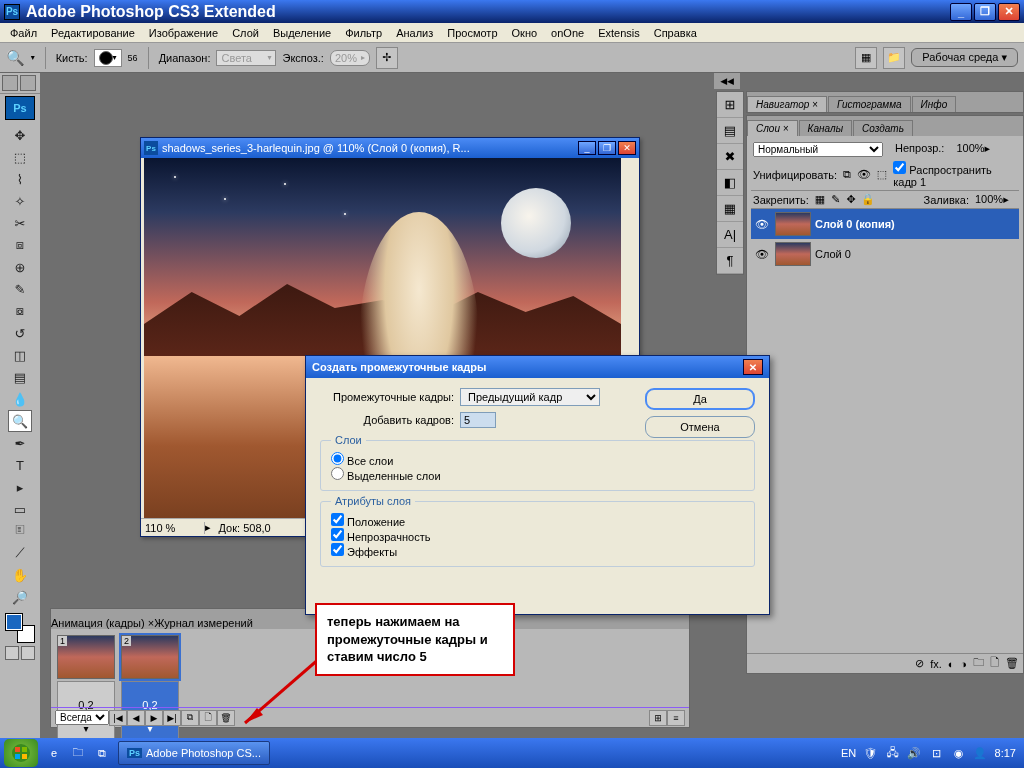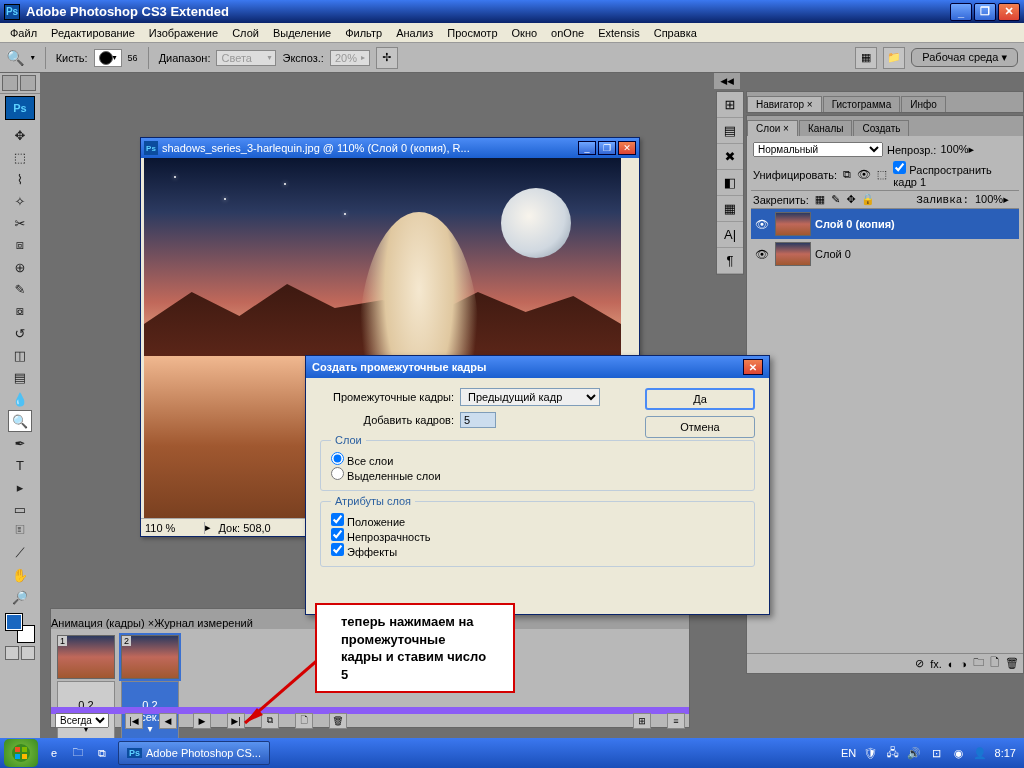--- a/index.html
+++ b/index.html
@@ -1,19 +1,19 @@
 <!DOCTYPE html>
 <html><head>
 <meta charset="utf-8">
 <style>
 * { margin:0; padding:0; box-sizing:border-box; font-family:Tahoma,Arial,sans-serif; font-size:11px; }
 body { width:1024px; height:768px; background:#0a246a; overflow:hidden; }
 .titlebar { height:23px; background:linear-gradient(#3b78f0,#0a246a); display:flex; align-items:center; padding:0 4px; color:#fff; }
 .titlebar .ps-ico { width:16px; height:16px; background:#0b4c9e; display:inline-flex; align-items:center; justify-content:center; color:#5cd0ff; font-weight:bold; font-size:10px; margin-right:6px; border:1px solid #000; }
-.titlebar .title { font-weight:bold; font-size:13px; flex:1; }
+.titlebar .title { font-weight:bold; font-size:16px; flex:1; }
 .winbtns { display:flex; gap:2px; }
 .winbtn { width:22px; height:18px; background:linear-gradient(#6fa6ff,#3367d6); border:1px solid #003; border-radius:2px; display:flex; align-items:center; justify-content:center; color:#fff; font-size:11px; font-weight:bold; }
 .winbtn.close { background:linear-gradient(#f08050,#d43); }
 .menubar { height:20px; background:#ece9d8; border-bottom:1px solid #999; display:flex; align-items:center; padding:0 4px; gap:2px; }
 .menubar span { padding:2px 6px; cursor:default; }
 .optionsbar { height:30px; background:#b8b8b8; border-bottom:1px solid #666; display:flex; align-items:center; padding:2px 6px; gap:6px; }
 .optionsbar .lbl { color:#000; }
 .optionsbar .sel { background:#fff; border:1px solid #888; padding:1px 4px; min-width:60px; display:inline-flex; align-items:center; }
 .optionsbar .sel.dis { color:#999; background:#ddd; }
 .optionsbar .tri { margin-left:auto; font-size:8px; }
@@ -54,50 +54,50 @@
 .dialog .tb .wb { width:20px; height:16px; background:linear-gradient(#f08050,#d43); border:1px solid #003; display:flex; align-items:center; justify-content:center; font-size:10px; }
 .dialog .body { padding:10px 14px; position:relative; }
 .dialog .row { display:flex; align-items:center; margin-bottom:6px; }
 .dialog .row label { width:140px; text-align:right; padding-right:6px; }
 .dialog select, .dialog input[type=text] { border:1px solid #7f9db9; padding:1px 3px; font-size:11px; }
 .dialog select { width:140px; }
 .dialog input[type=text] { width:36px; }
 .dialog fieldset { border:1px solid #bfcddb; border-radius:3px; padding:6px 10px 8px; margin:4px 0; }
 .dialog fieldset legend { color:#2a5fa0; padding:0 4px; }
 .dialog .btns { position:absolute; top:10px; right:14px; display:flex; flex-direction:column; gap:6px; }
-.dialog .btn { width:110px; height:22px; background:#ece9d8; border:1px solid #7f9db9; border-radius:3px; }
+.dialog .btn { width:110px; height:22px; background:#ece9d8; border:1px solid #7f9db9; border-radius:9px; }
 .dialog .btn.default { border:2px solid #4b8bf5; }
-.callout { position:absolute; left:315px; top:530px; width:200px; padding:8px 24px; background:#fff; border:2px solid #d40000; z-index:20; font-size:13px; font-weight:bold; line-height:1.35; }
+.callout { position:absolute; left:315px; top:530px; width:200px; padding:8px 10px; background:#fff; border:2px solid #d40000; z-index:20; font-size:13px; font-weight:bold; line-height:1.35; }
 .arrow { position:absolute; left:235px; top:580px; width:90px; height:80px; z-index:19; pointer-events:none; }
 .rightcol { position:absolute; right:0; top:0; width:300px; height:100%; }
 .iconstrip { position:absolute; right:280px; top:18px; width:28px; background:#b8b8b8; border:1px solid #666; display:flex; flex-direction:column; }
 .iconstrip .isbtn { width:26px; height:26px; display:flex; align-items:center; justify-content:center; border-bottom:1px solid #999; font-size:13px; }
 .panel { background:#b8b8b8; border:1px solid #666; margin-bottom:2px; }
-.panel .tabs { display:flex; background:#9f9f9f; height:20px; align-items:flex-end; }
+.panel .tabs { display:flex; background:#9f9f9f; height:20px; align-items:flex-end;font-style:italic; }
 .panel .tab { padding:2px 8px; background:#b8b8b8; border:1px solid #777; border-bottom:none; margin-right:1px; font-size:10px; }
 .panel .tab.inact { background:#9f9f9f; }
 .panel .pbody { padding:4px; }
-.layers-head { display:flex; align-items:center; gap:4px; padding:2px; }
+.layers-head { display:flex; gap:12px; padding:2px; }
 .layers-head select { flex:0 0 130px; font-size:10px; }
 .layers-lock { display:flex; align-items:center; gap:6px; padding:2px; font-size:10px; border-bottom:1px solid #888; }
 .layer-row { display:flex; align-items:center; height:30px; padding:2px; gap:4px; }
 .layer-row.sel { background:#2a5fb8; color:#fff; }
 .layer-row .eye { width:18px; text-align:center; }
 .layer-row .thumb { width:36px; height:24px; background:linear-gradient(#2c3a60,#c0685a,#a05830); border:1px solid #666; }
 .panel-footer { height:20px; border-top:1px solid #888; display:flex; align-items:center; justify-content:flex-end; gap:6px; padding:0 4px; font-size:11px; }
 .anim-panel { position:absolute; left:50px; bottom:10px; width:640px; height:120px; background:#b8b8b8; border:1px solid #666; }
 .anim-panel .tabs { display:flex; height:20px; align-items:flex-end; background:#9f9f9f; }
 .anim-panel .frames { display:flex; gap:6px; padding:6px; }
 .frame { width:58px; }
 .frame .fimg { width:58px; height:44px; background:linear-gradient(#2c3a60,#c0685a,#a05830); border:1px solid #666; position:relative; }
 .frame.sel .fimg { outline:2px solid #3a70d0; }
 .frame .num { position:absolute; top:0; left:0; background:#ccc; font-size:9px; padding:0 2px; }
 .frame .delay { text-align:center; font-size:10px; padding:17px; background:#ccc; border:1px solid #888; margin-top:2px; }
 .frame.sel .delay { background:#3a70d0; color:#fff; }
-.anim-ctrl { position:absolute; bottom:0; left:0; right:0; height:20px; border-top:7px solid #8b5cf6; display:flex; align-items:center; padding:0 4px; gap:16px; font-size:10px; }
+.anim-ctrl { position:absolute; bottom:0; left:0; right:0; height:20px; border-top:1px solid #8b5cf6; display:flex; align-items:center; padding:0 4px; gap:0; font-size:10px; }
 .anim-ctrl select { font-size:10px; }
 .anim-ctrl .pb { width:18px; height:16px; border:1px solid #888; background:#c4c4c4; display:inline-flex; align-items:center; justify-content:center; font-size:9px; }
 .taskbar { position:absolute; bottom:0; left:0; width:1024px; height:30px; background:linear-gradient(#3b78f0,#1a4eb8); display:flex; align-items:center; }
 .start-btn { width:34px; height:28px; background:radial-gradient(circle,#7fc241,#3a8a1f); border-radius:5px; margin:0 4px; display:flex; align-items:center; justify-content:center; }
 .ql { width:22px; height:22px; margin:0 1px; display:flex; align-items:center; justify-content:center; color:#fff; }
 .task-item { height:24px; padding:0 8px; background:linear-gradient(#5a94f0,#2a5cc0); border:1px solid #1a3a80; border-radius:2px; display:flex; align-items:center; color:#fff; margin-left:4px; gap:4px; }
 .tray { margin-left:auto; display:flex; align-items:center; gap:6px; padding:0 8px; color:#fff; font-size:10px; }
 .tray .ti { width:16px; height:16px; display:inline-flex; align-items:center; justify-content:center; font-size:11px; }
 .collapse-handle { position:absolute; top:0; right:284px; height:16px; background:#9f9f9f; padding:0 6px; display:flex; align-items:center; font-size:9px; }
 </style>
@@ -139,21 +139,21 @@
       <span class="tri">▾</span>
     </span>
   <span style="font-size:9px;">56</span>
   <span class="sep"></span>
   <span class="lbl">Диапазон:</span>
   <span class="sel dis">
       <span>Света</span>
       <span class="tri">▾</span>
     </span>
   <span class="lbl">Экспоз.:</span>
-  <span class="sel dis" style="min-width:40px;">
+  <span class="sel dis" style="min-width:40px;border-radius:7px;">
       <span>20%</span>
       <span class="tri">▸</span>
     </span>
   <span class="icobtn">✢</span>
   <span class="spacer"></span>
   <span class="icobtn">▦</span>
   <span class="icobtn">📁</span>
   <span class="workspace-btn"><span>Рабочая среда</span> ▾</span>
 </div>
 
@@ -298,21 +298,21 @@
           <span>👁</span>
           <span>⬚</span>
           <label><input type="checkbox" checked="" style=""> <span>Распространить кадр 1</span></label>
         </div>
         <div class="layers-lock">
           <span>Закрепить:</span>
           <span>▦</span>
           <span>✎</span>
           <span>✥</span>
           <span>🔒</span>
-          <span style="margin-left:auto;font-family:Liberation Mono, monospace;">Заливка:</span>
+          <span style="margin-left:auto;">Заливка:</span>
           <span class="sel" style="min-width:42px;font-size:10px;"><span>100%</span><span class="tri">▸</span></span>
         </div>
         <div class="layer-row sel">
           <span class="eye">👁</span>
           <div class="thumb"></div>
           <span style="font-weight:bold;">Слой 0 (копия)</span>
         </div>
         <div class="layer-row">
           <span class="eye">👁</span>
           <div class="thumb"></div>

